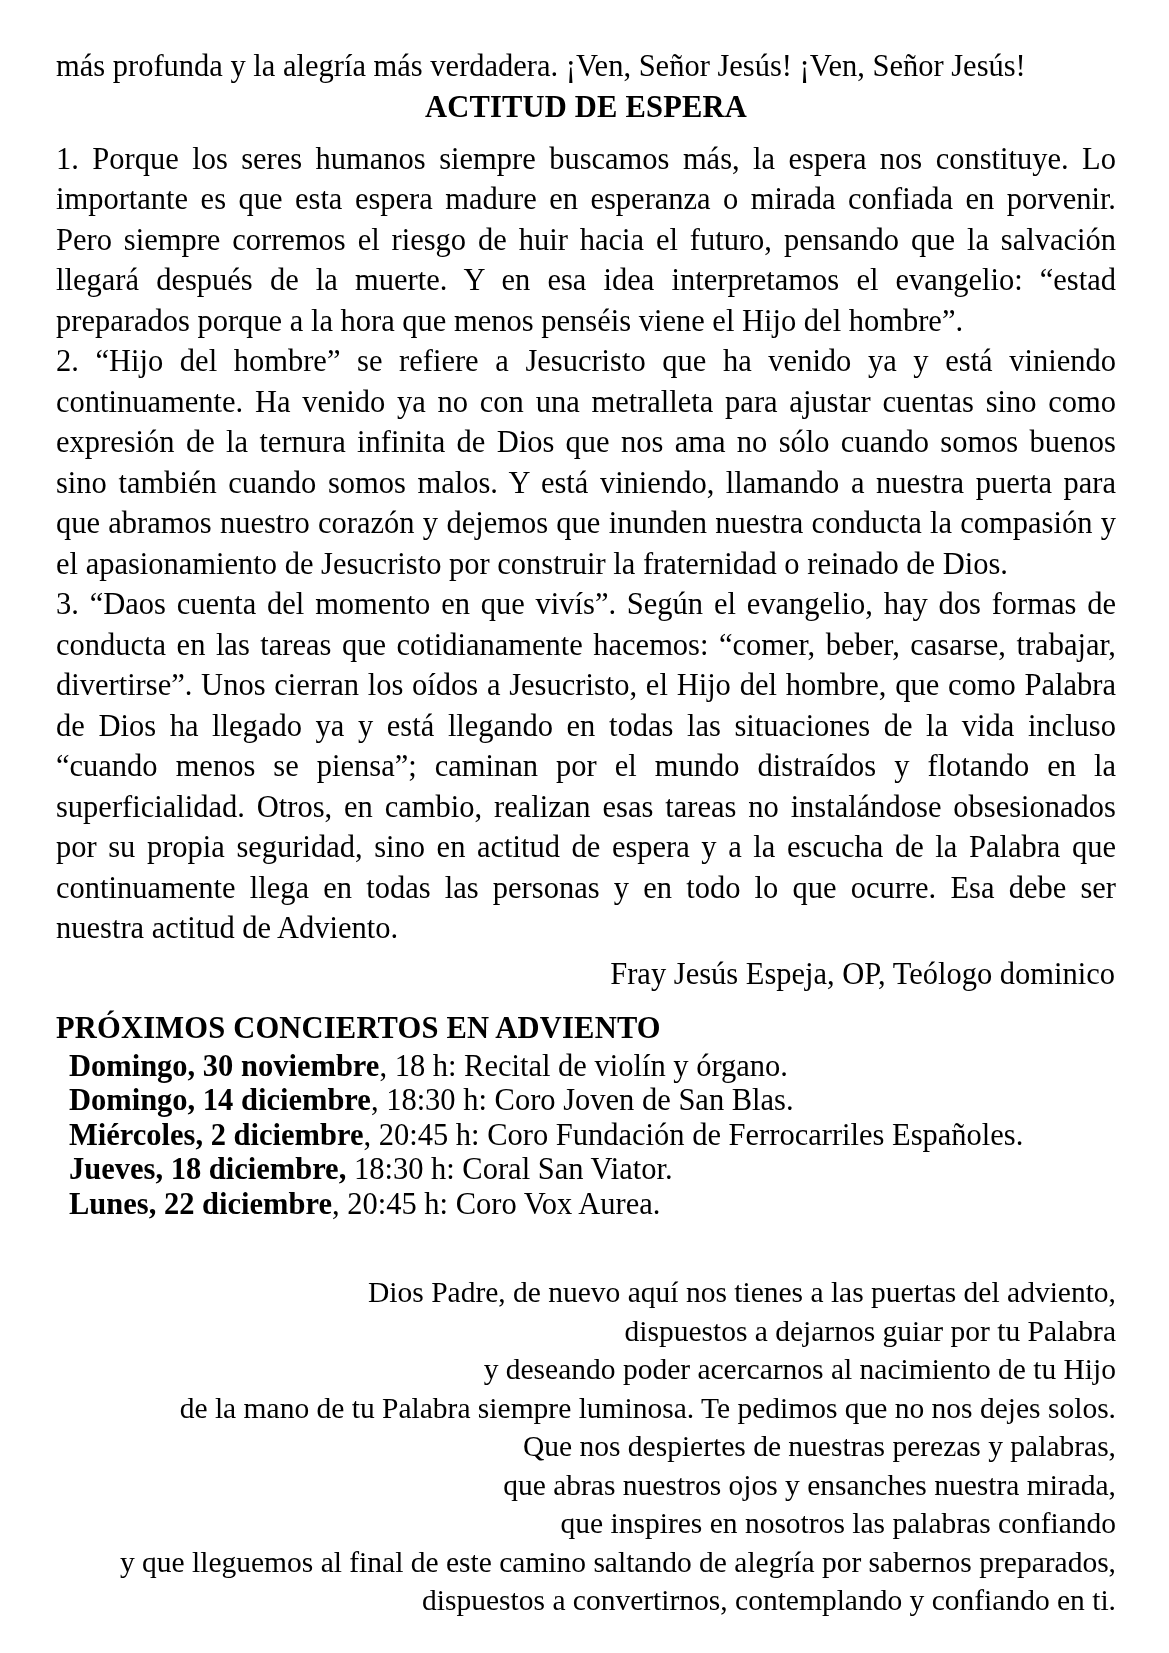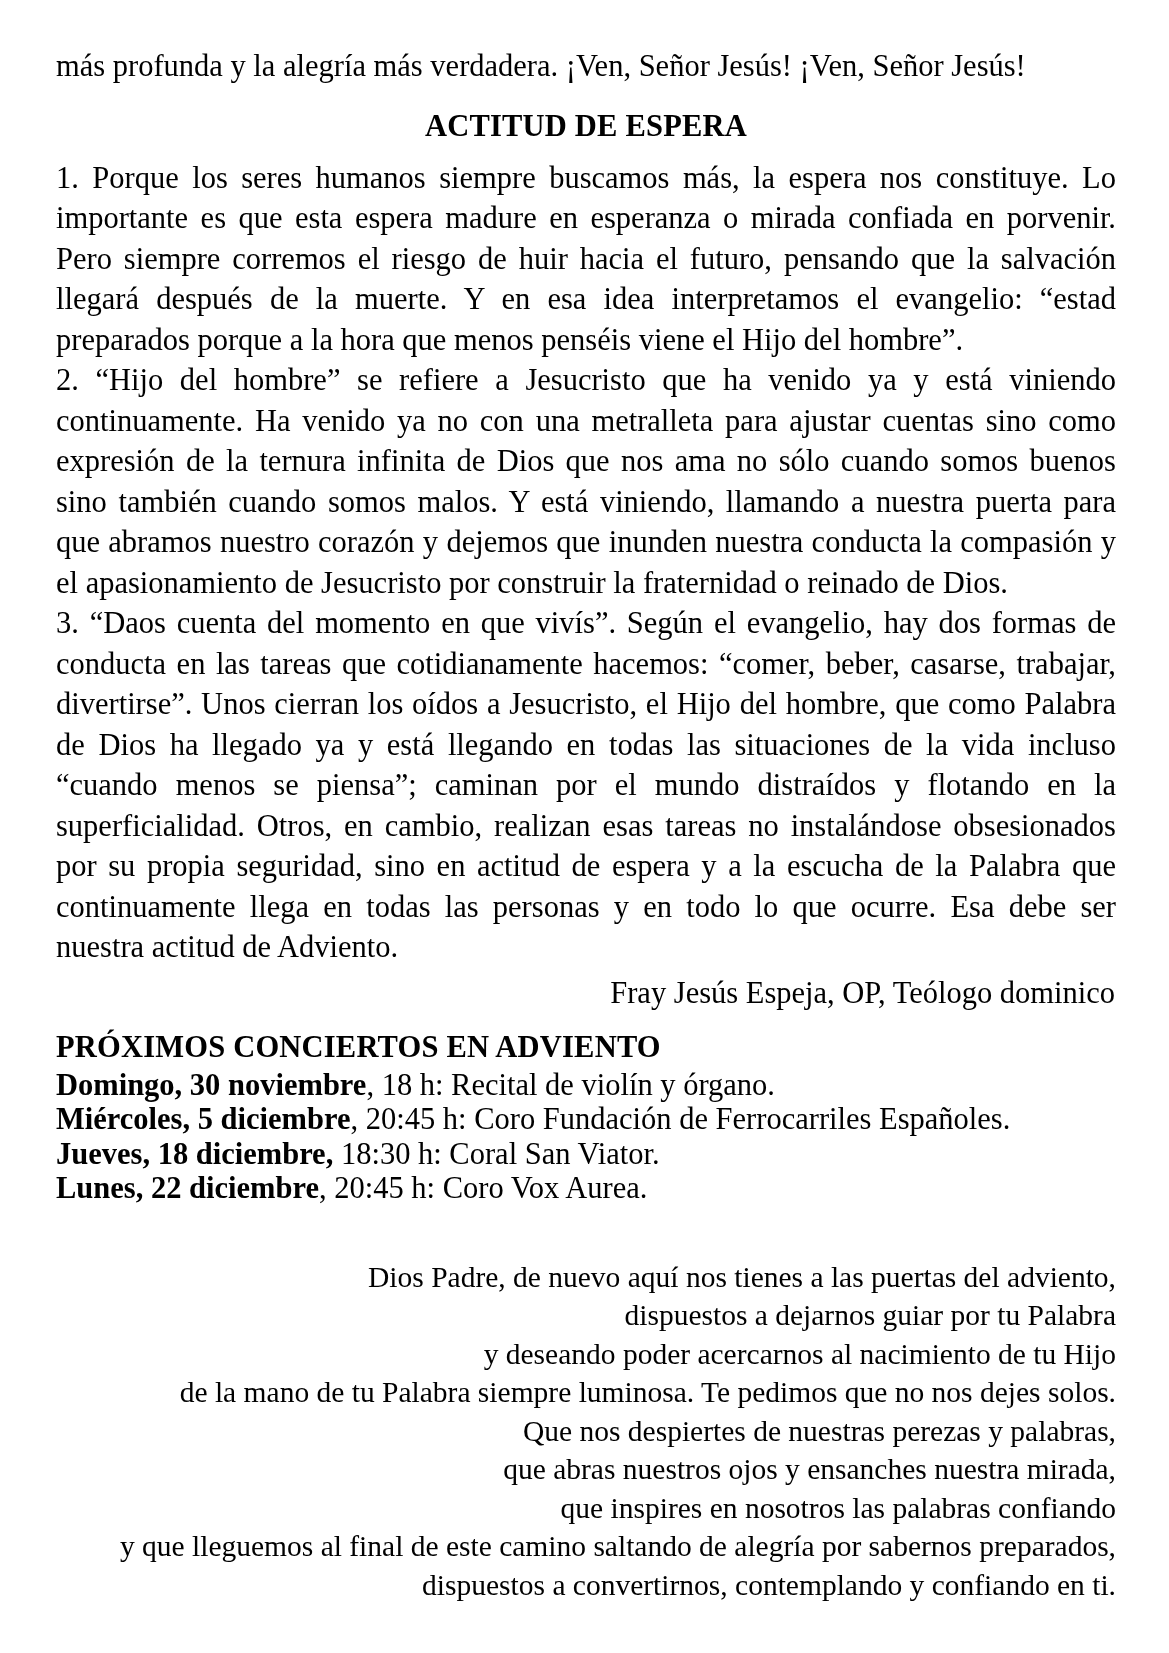--- a/index.html
+++ b/index.html
@@ -42,21 +42,21 @@
   .body-para:first-of-type {
     margin-top: 12px;
   }
 
   
   .section-heading {
     font-size: 30.5px;
     line-height: 40px;
     font-weight: bold;
     text-align: center;
-    margin: 19px 0 2px 0;
+    margin: 0 0 2px 0;
     letter-spacing: 0.2px;
   }
   .concerts-heading {
     font-size: 30.5px;
     line-height: 42px;
     font-weight: bold;
     text-align: left;
     margin: 13px 0 0 0;
     letter-spacing: 0.2px;
   }
@@ -74,20 +74,21 @@
   .concert-list {
     list-style: none;
     margin: 0;
     padding: 0;
   }
   .concert-item {
     font-size: 30.5px;
     line-height: 34.5px;
     text-align: left;
     white-space: nowrap;
+    margin-left: 13px;
   }
   .concert-item .date {
     font-weight: bold;
   }
   .concert-item .detail {
     font-weight: normal;
   }
 
   
   .prayer {
@@ -116,21 +117,22 @@
     <p class="body-para">2. “Hijo del hombre” se refiere a Jesucristo que ha venido ya y está viniendo continuamente. Ha venido ya no con una metralleta para ajustar cuentas sino como expresión de la ternura infinita de Dios que nos ama no sólo cuando somos buenos sino también cuando somos malos. Y está viniendo, llamando a nuestra puerta para que abramos nuestro corazón y dejemos que inunden nuestra conducta la compasión y el apasionamiento de Jesucristo por construir la fraternidad o reinado de Dios.</p>
     <p class="body-para">3. “Daos cuenta del momento en que vivís”. Según el evangelio, hay dos formas de conducta en las tareas que cotidianamente hacemos: “comer, beber, casarse, trabajar, divertirse”. Unos cierran los oídos a Jesucristo, el Hijo del hombre, que como Palabra de Dios ha llegado ya y está llegando en todas las situaciones de la vida incluso “cuando menos se piensa”; caminan por el mundo distraídos y flotando en la superficialidad. Otros, en cambio, realizan esas tareas no instalándose obsesionados por su propia seguridad, sino en actitud de espera y a la escucha de la Palabra que continuamente llega en todas las personas y en todo lo que ocurre. Esa debe ser nuestra actitud de Adviento.</p>
   </div>
 
   <p class="attribution">Fray Jesús Espeja, OP, Teólogo dominico</p>
 
   <h2 class="concerts-heading">PRÓXIMOS CONCIERTOS EN ADVIENTO</h2>
 
   <ul class="concert-list">
     <li class="concert-item"><span class="date">Domingo, 30 noviembre</span><span class="detail">, 18 h: Recital de violín y órgano.</span></li>
-    <li class="concert-item"><span class="date">Miércoles, 5 diciembre</span><span class="detail">, 20:45 h: Coro Fundación de Ferrocarriles Españoles.</span></li>
+    <li class="concert-item"><span class="date">Domingo, 14 diciembre</span><span class="detail">, 18:30 h: Coro Joven de San Blas.</span></li>
+    <li class="concert-item"><span class="date">Miércoles, 2 diciembre</span><span class="detail">, 20:45 h: Coro Fundación de Ferrocarriles Españoles.</span></li>
     <li class="concert-item"><span class="date">Jueves, 18 diciembre,</span><span class="detail"> 18:30 h: Coral San Viator.</span></li>
     <li class="concert-item"><span class="date">Lunes, 22 diciembre</span><span class="detail">, 20:45 h: Coro Vox Aurea.</span></li>
   </ul>
 
   <div class="prayer">
     <div class="prayer-line">Dios Padre, de nuevo aquí nos tienes a las puertas del adviento,</div>
     <div class="prayer-line">dispuestos a dejarnos guiar por tu Palabra</div>
     <div class="prayer-line">y deseando poder acercarnos al nacimiento de tu Hijo</div>
     <div class="prayer-line">de la mano de tu Palabra siempre luminosa. Te pedimos que no nos dejes solos.</div>
     <div class="prayer-line">Que nos despiertes de nuestras perezas y palabras,</div>

